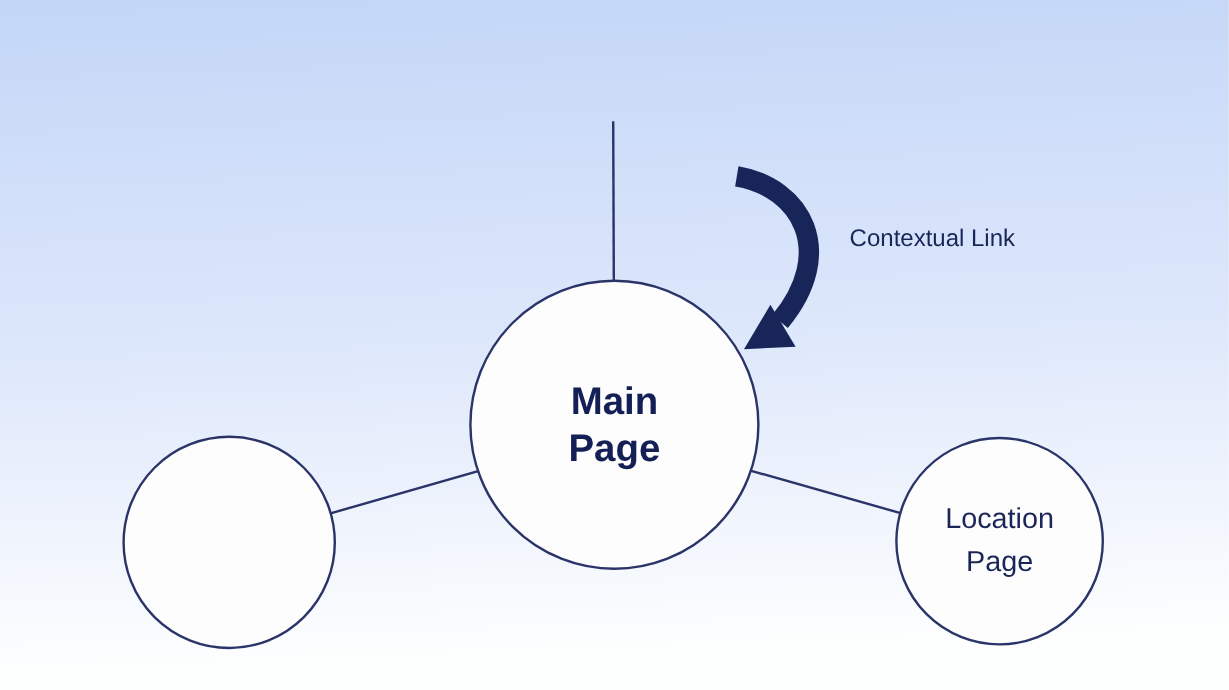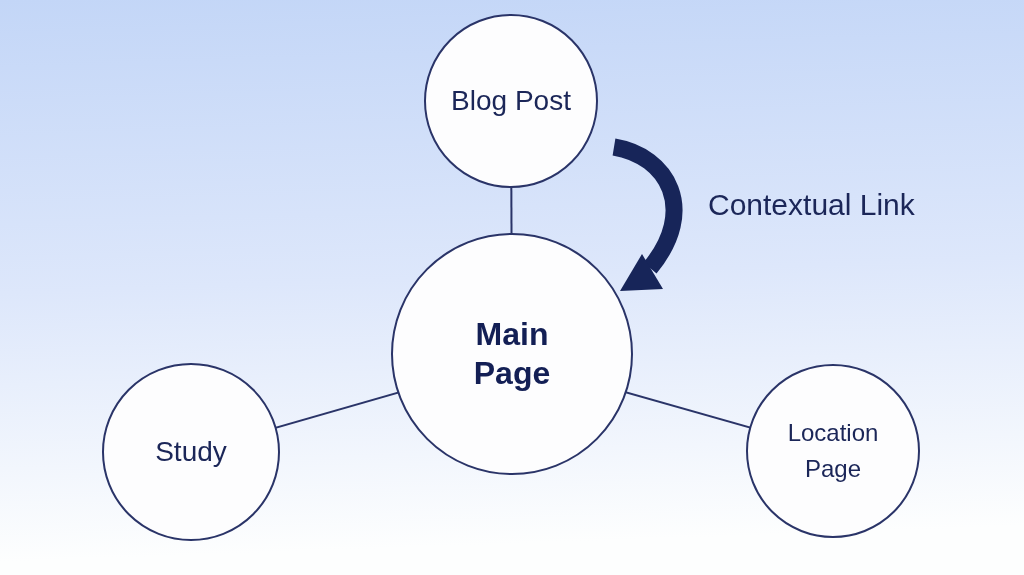--- a/index.html
+++ b/index.html
@@ -75,55 +75,49 @@
     font-size: 24px;
     font-weight: 500;
     line-height: 36px;
   }
   .node-label .line {
     display: block;
   }
   .annotation {
     position: absolute;
     left: 708px; top: 188px;
-    font-size: 30px;
+    font-size: 20px;
     font-weight: 500;
     color: var(--annotation-text, #1b2658);
     white-space: nowrap;
   }
 </style>
 </head>
 <body>
 
 <div class="stage">
 
   <svg class="connector-layer" width="1024" height="575" viewBox="0 0 1024 575" xmlns="http://www.w3.org/2000/svg">
     <line class="connector" x1="511" y1="101" x2="512" y2="360"></line>
     <line class="connector" x1="191" y1="452" x2="512" y2="360"></line>
     <line class="connector" x1="833" y1="451" x2="512" y2="360"></line>
     <path class="arrow-curve" d="M 614 147 C 668 156, 698 210, 650 268"></path>
     <polygon class="arrow-head" points="620,291 642,254 663,289"></polygon>
   </svg>
 
-  <div class="node node-blog">
-    <span class="node-label">
-      <span class="line">Blog Post</span>
-    </span>
-  </div>
 
   <div class="node node-main">
     <span class="node-label">
       <span class="line">Main</span>
       <span class="line">Page</span>
     </span>
   </div>
 
   <div class="node node-case">
     <span class="node-label">
-      <span class="line">Study</span>
     </span>
   </div>
 
   <div class="node node-location">
     <span class="node-label">
       <span class="line">Location</span>
       <span class="line">Page</span>
     </span>
   </div>
 

